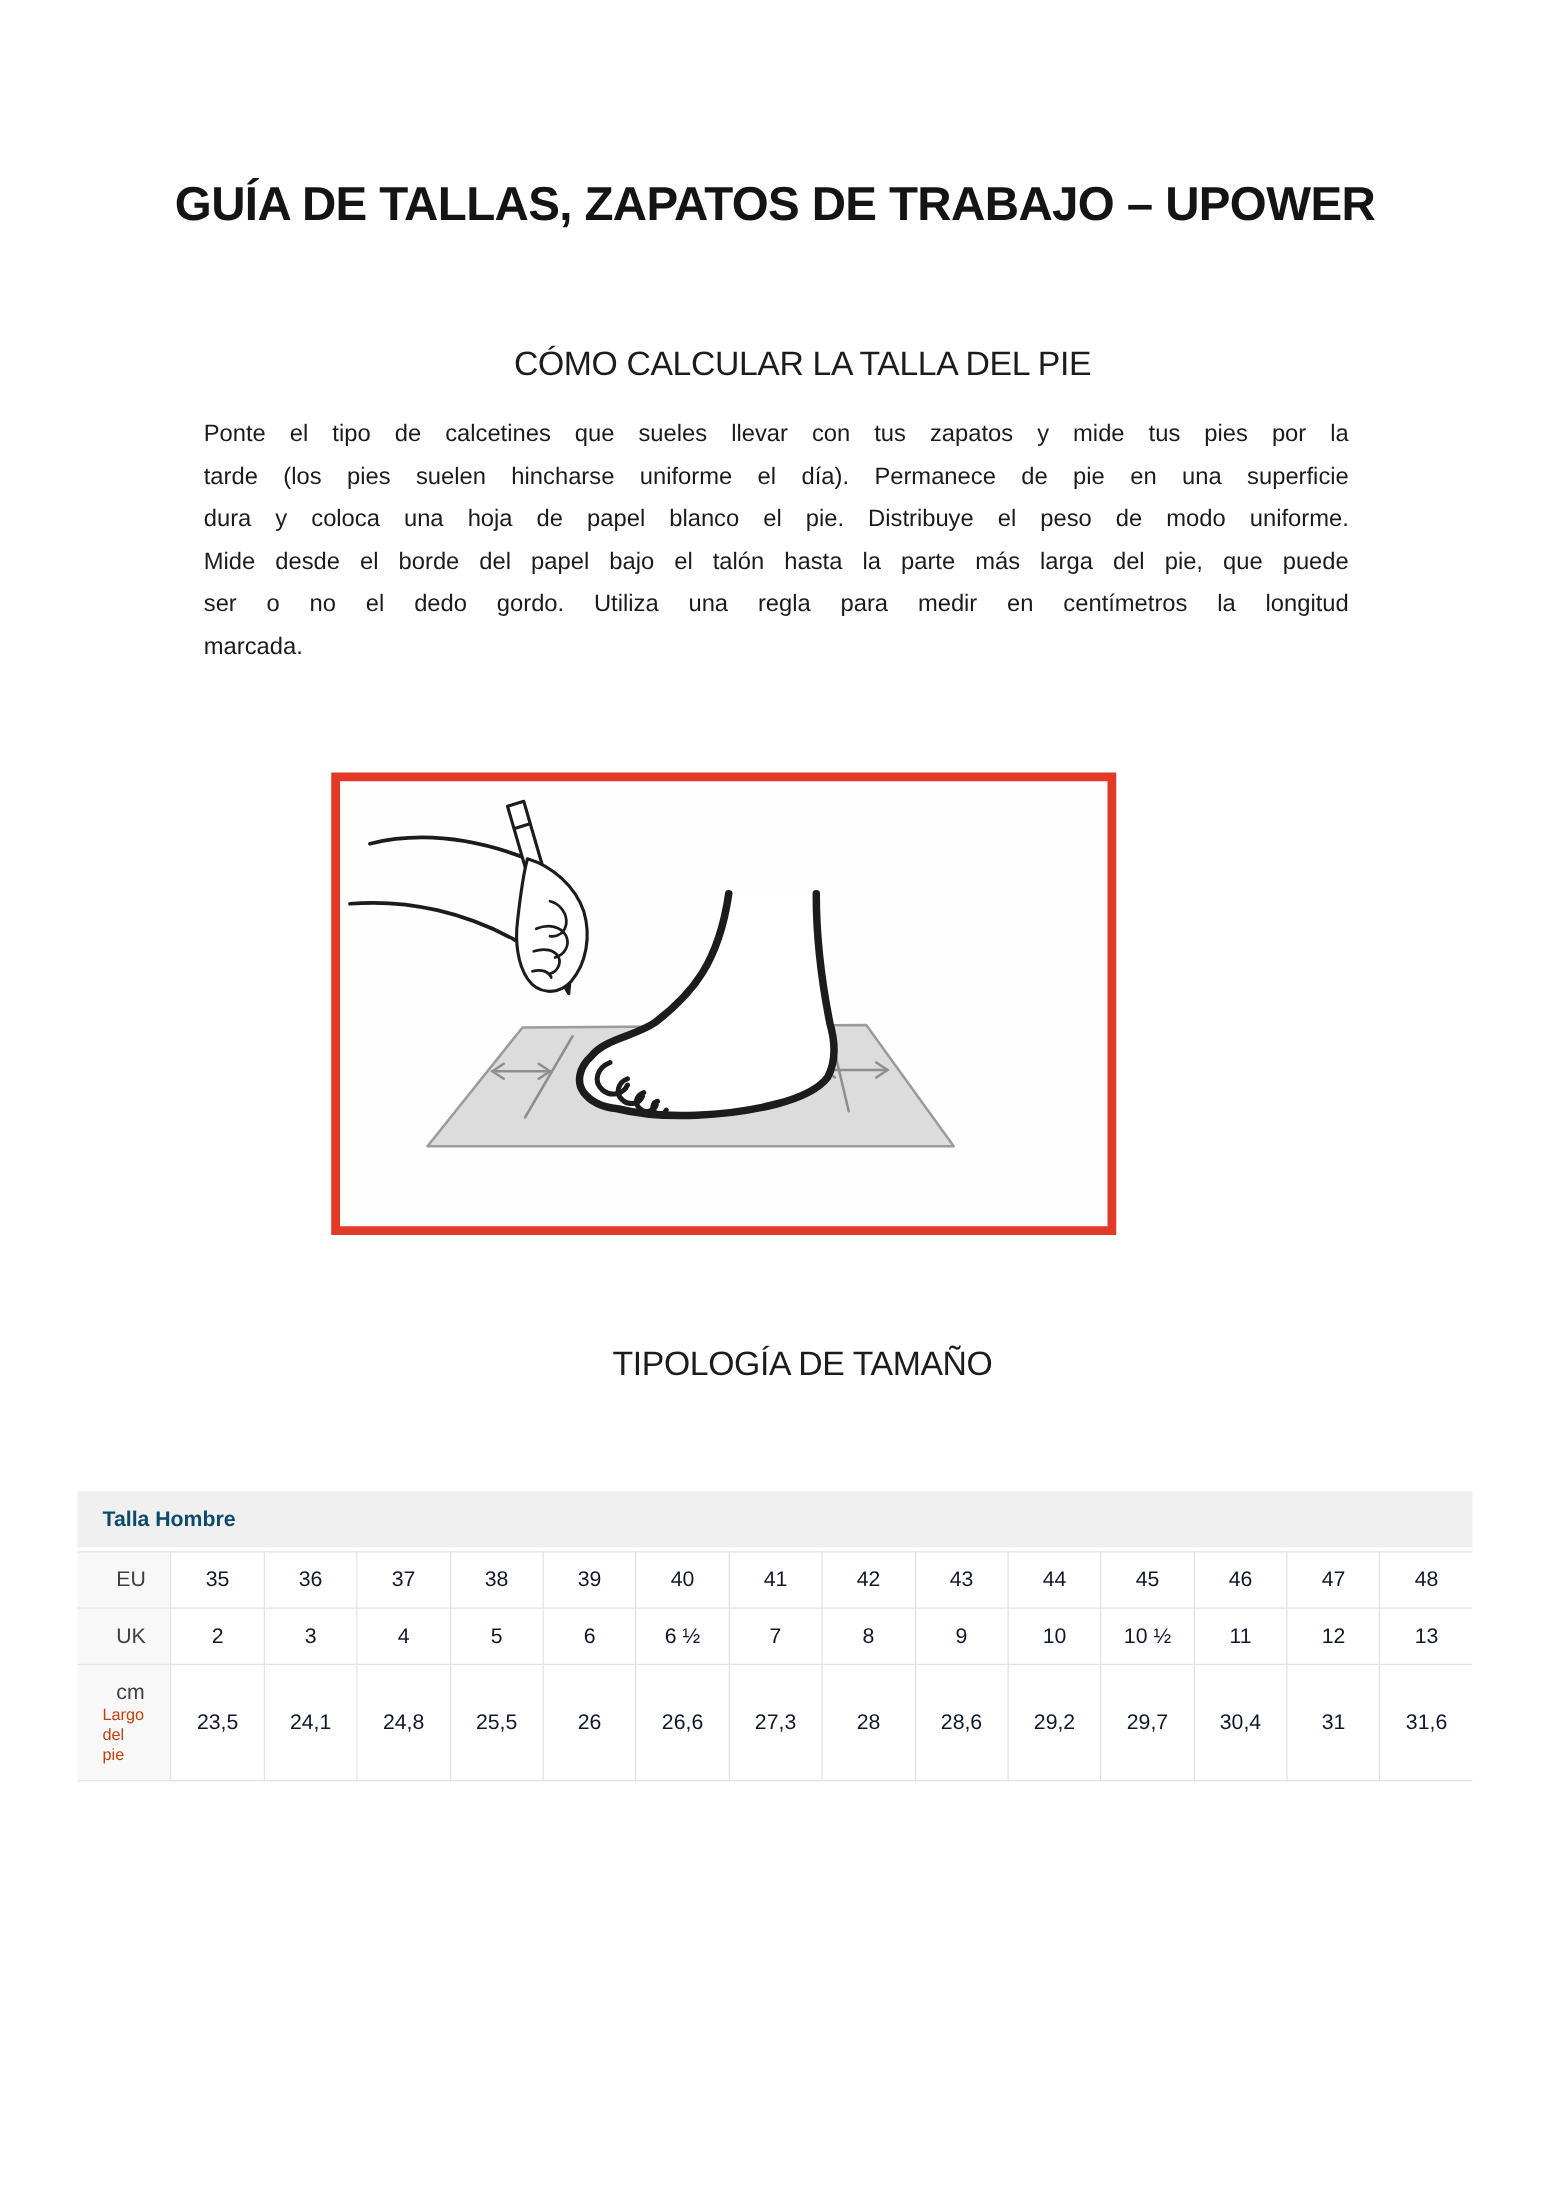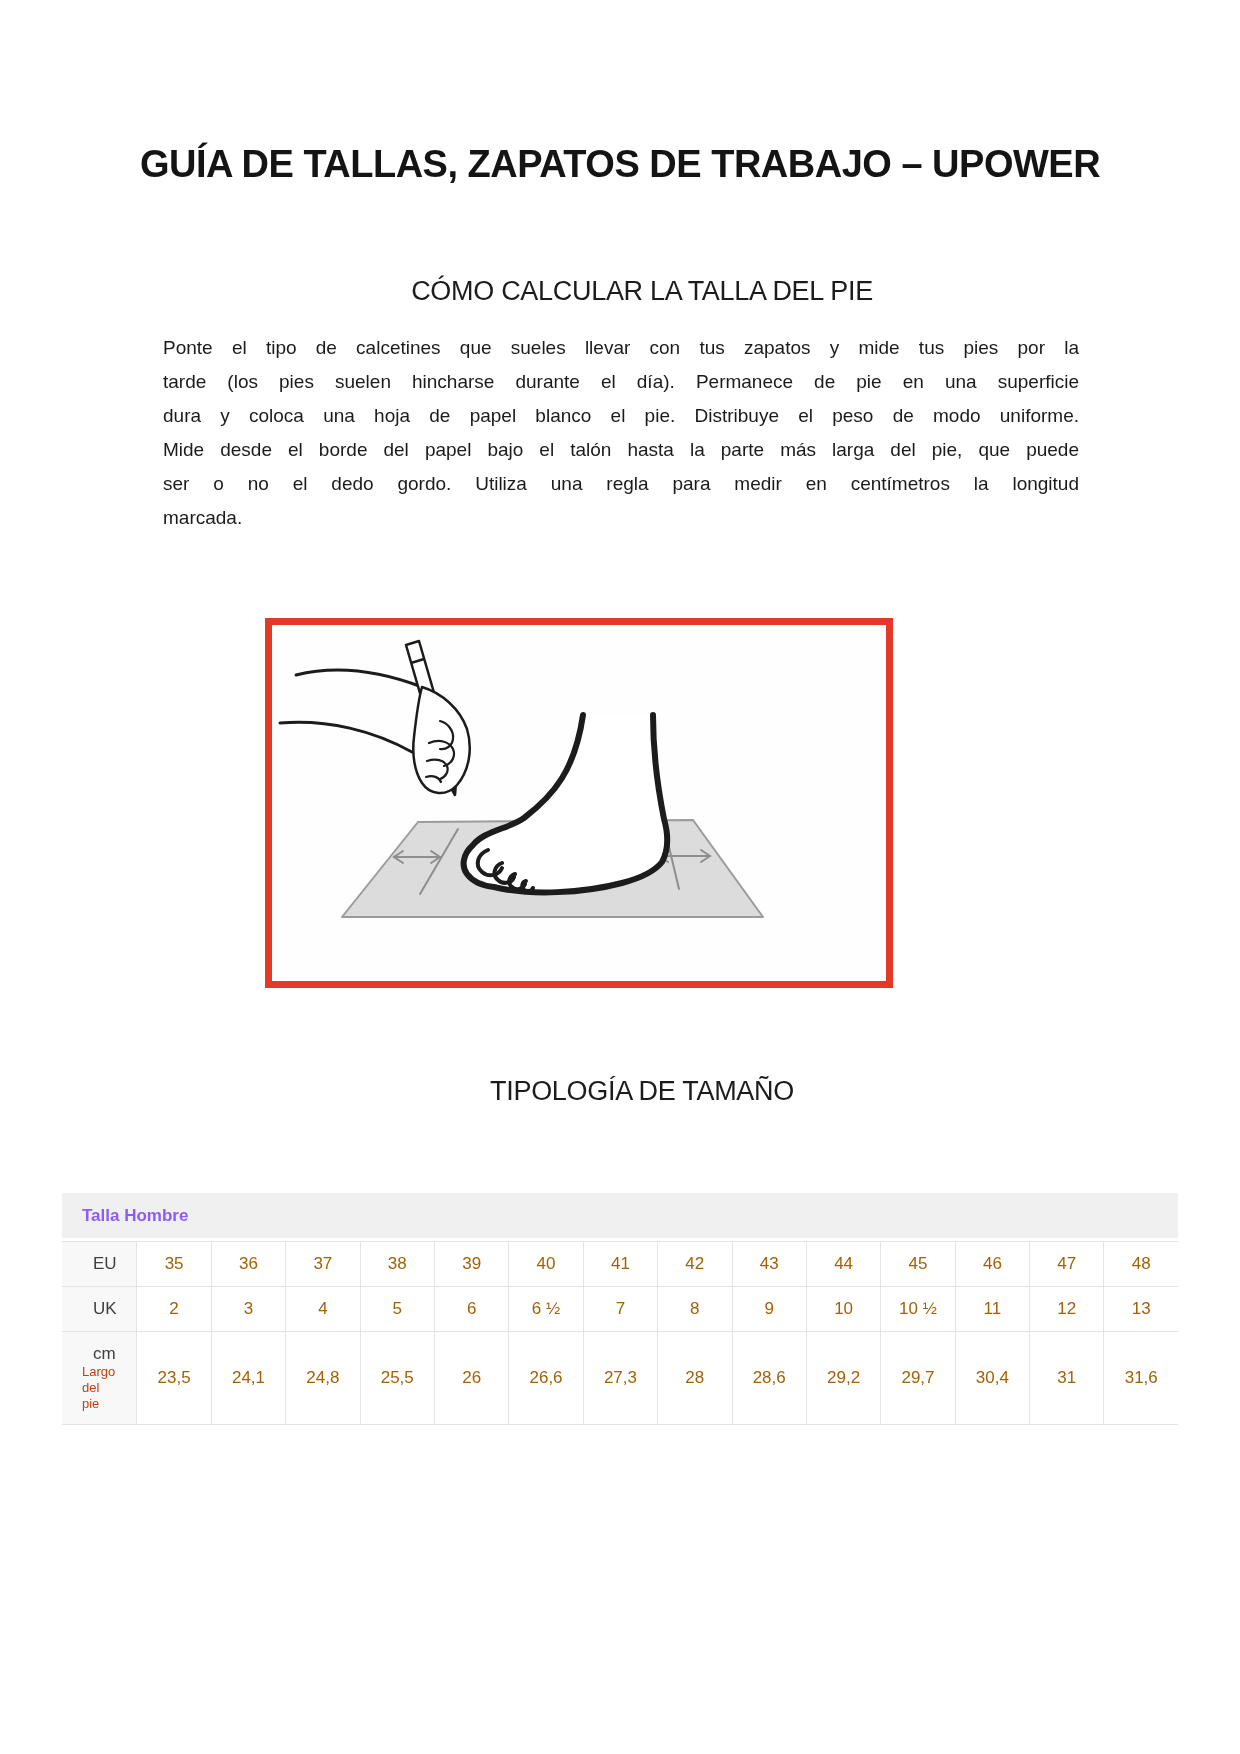--- a/index.html
+++ b/index.html
@@ -39,52 +39,52 @@
     border:7px solid #e23a26;
   }
   .illustration-frame svg{display:block;}
 
   .size-table{
     position:absolute;left:62px;top:1193px;width:1116px;
     border-collapse:separate;border-spacing:0;
     font-size:17px;table-layout:fixed;
   }
   .size-table th.table-title{
-    background:#f0f0f0;color:#8b5cf6;font-weight:700;font-size:17px;
+    background:#f0f0f0;color:#0c4a6e;font-weight:700;font-size:17px;
     text-align:left;padding:13px 20px 12px 20px;
     border-bottom:3px solid #ffffff;
   }
   .size-table td{
     border-bottom:1px solid #e3e3e3;
     vertical-align:middle;
   }
   .size-table tbody tr:first-child td{border-top:1px solid #e3e3e3;}
   .size-table td + td{border-left:1px solid #e3e3e3;}
   .size-table .label-cell{
     width:148px;background:#f8f8f8;color:#3f3f3f;
     text-align:left;padding:12px 18px 12px 20px;
   }
   .size-table .label-main{font-size:17px;line-height:20px;margin-left:11px;}
   .size-table .label-sub{font-size:13px;line-height:16px;color:#c2410c;margin-top:0;}
   .size-table .value-cell{
-    text-align:center;color:#a16207;padding:12px 2px;
+    text-align:center;color:#0f172a;padding:12px 2px;
   }
 </style>
 </head>
 <body>
 
 <div class="page">
 
   <h1 class="doc-title">GUÍA DE TALLAS, ZAPATOS DE TRABAJO – UPOWER</h1>
 
   <h2 class="section-heading heading-howto">CÓMO CALCULAR LA TALLA DEL PIE</h2>
 
   <div class="intro-paragraph">
       <div class="para-line">Ponte el tipo de calcetines que sueles llevar con tus zapatos y mide tus pies por la</div>
-      <div class="para-line">tarde (los pies suelen hincharse durante el día). Permanece de pie en una superficie</div>
+      <div class="para-line">tarde (los pies suelen hincharse uniforme el día). Permanece de pie en una superficie</div>
       <div class="para-line">dura y coloca una hoja de papel blanco el pie. Distribuye el peso de modo uniforme.</div>
       <div class="para-line">Mide desde el borde del papel bajo el talón hasta la parte más larga del pie, que puede</div>
       <div class="para-line">ser o no el dedo gordo. Utiliza una regla para medir en centímetros la longitud</div>
       <div class="para-line last">marcada.</div>
     </div>
 
   <figure class="illustration-frame">
     <svg width="614" height="356" viewBox="0 0 614 356" xmlns="http://www.w3.org/2000/svg">
 
       <polygon points="146,197 421,195 491,292 70,292" fill="#dcdcdc" stroke="#9b9b9b" stroke-width="2" stroke-linejoin="round"></polygon>

